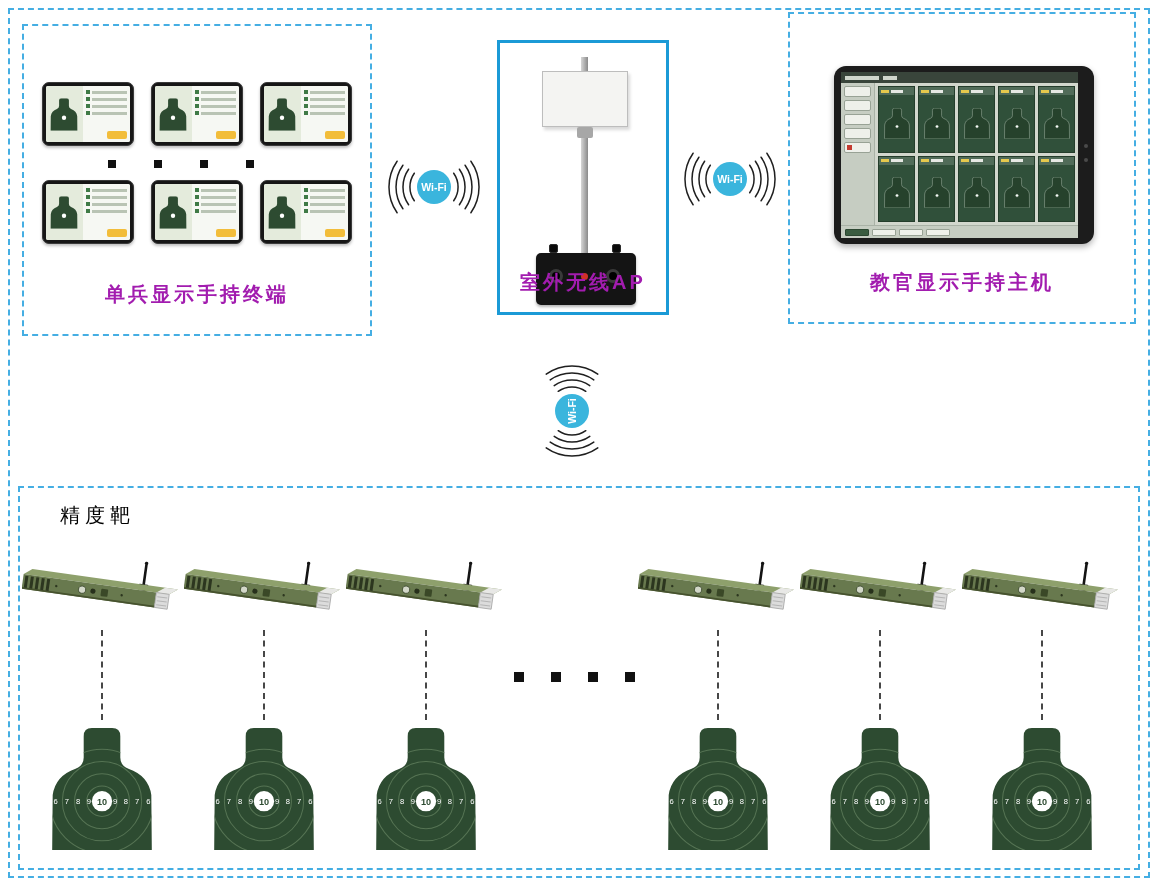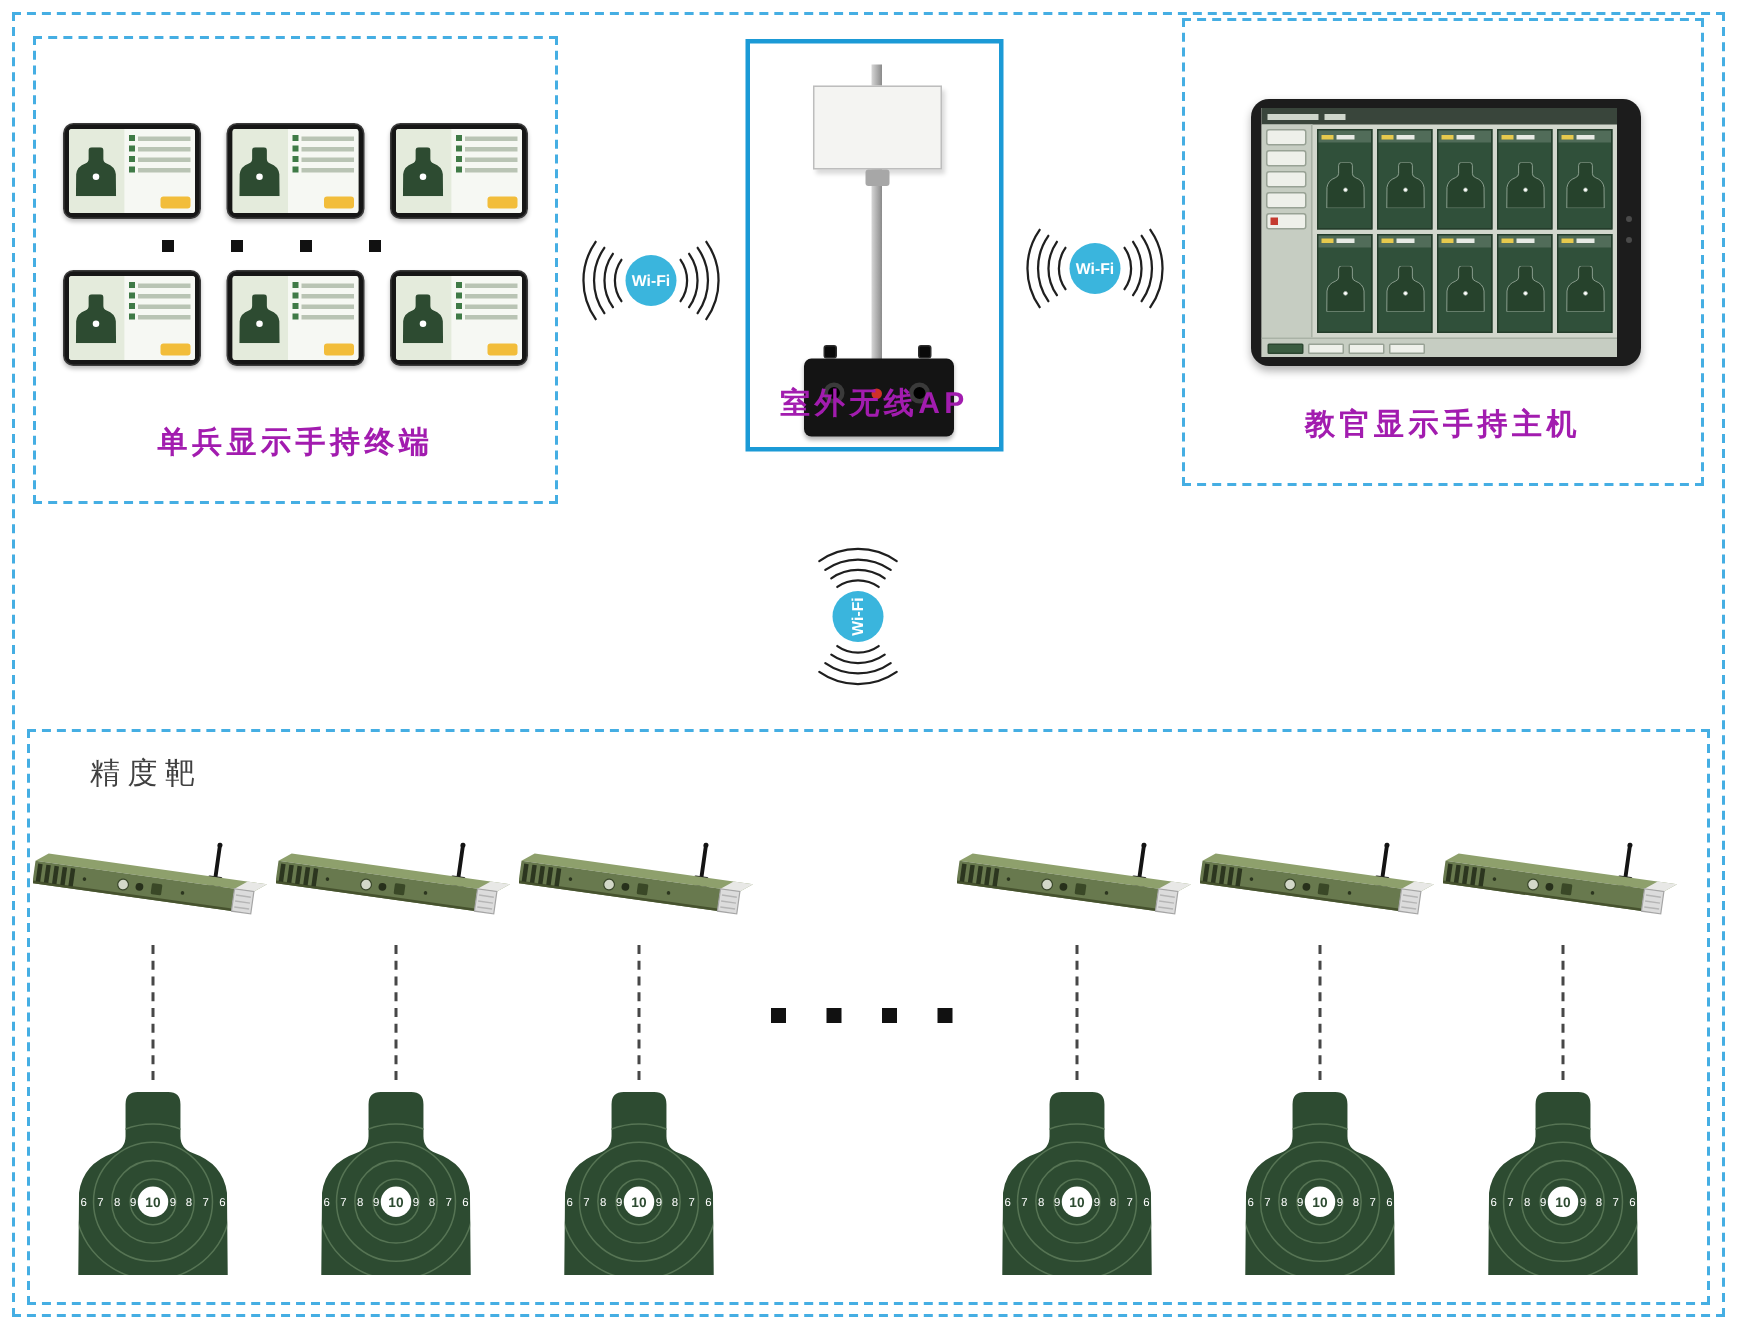--- a/index.html
+++ b/index.html
@@ -2,28 +2,28 @@
 <html style="--frame-blue: #45aee3; --ap-blue: #1b9ad6; --wifi-cyan: #3ab5dd; --target-green: #2d4b31; --device-green: #68794e;"><head>
 <meta charset="utf-8">
 <style>
   *{margin:0;padding:0;box-sizing:border-box}
   html,body{width:1158px;height:886px}
   body{font-family:"Liberation Sans","DejaVu Sans",sans-serif;background:#fff}
   .canvas{position:relative;width:1158px;height:886px;background:#fff;overflow:hidden}
   .frame{position:absolute;inset:8px;border:2px dashed var(--frame-blue,#45aee3)}
   .box{position:absolute;border:2px dashed var(--frame-blue,#45aee3);background:#fff}
   .terminals-box{left:22px;top:24px;width:350px;height:312px}
-  .ap-box{left:497px;top:26px;width:172px;height:275px;border:3px solid var(--ap-blue,#1b9ad6)}
+  .ap-box{left:497px;top:40px;width:172px;height:275px;border:3px solid var(--ap-blue,#1b9ad6)}
   .instructor-box{left:788px;top:12px;width:348px;height:312px}
   .targets-box{left:18px;top:486px;width:1122px;height:384px}
   .box-label{position:absolute;left:0;right:0;text-align:center;font-size:20px;font-weight:700;color:#a21caf;letter-spacing:3px}
   .terminals-label{bottom:26px}
   .ap-label{bottom:16px}
   .instructor-label{bottom:26px}
-  .targets-label{position:absolute;left:40px;top:14px;font-size:20px;font-weight:500;letter-spacing:5px;color:#404040}
+  .targets-label{position:absolute;left:40px;top:14px;font-size:20px;font-weight:500;letter-spacing:5px;color:#000000}
 
   
   .dot{width:8px;height:8px;background:#111}
   .dots-row{display:flex;gap:38px;justify-content:center;margin-top:14px;transform:translateX(-16px)}
   .bottom-dots{position:absolute;left:494px;top:184px;display:flex;gap:27px}
   .bottom-dots .dot{width:10px;height:10px}
 
   
   .terminals-content{padding-top:56px}
   .tablet-row{display:flex;justify-content:center;gap:17px}

